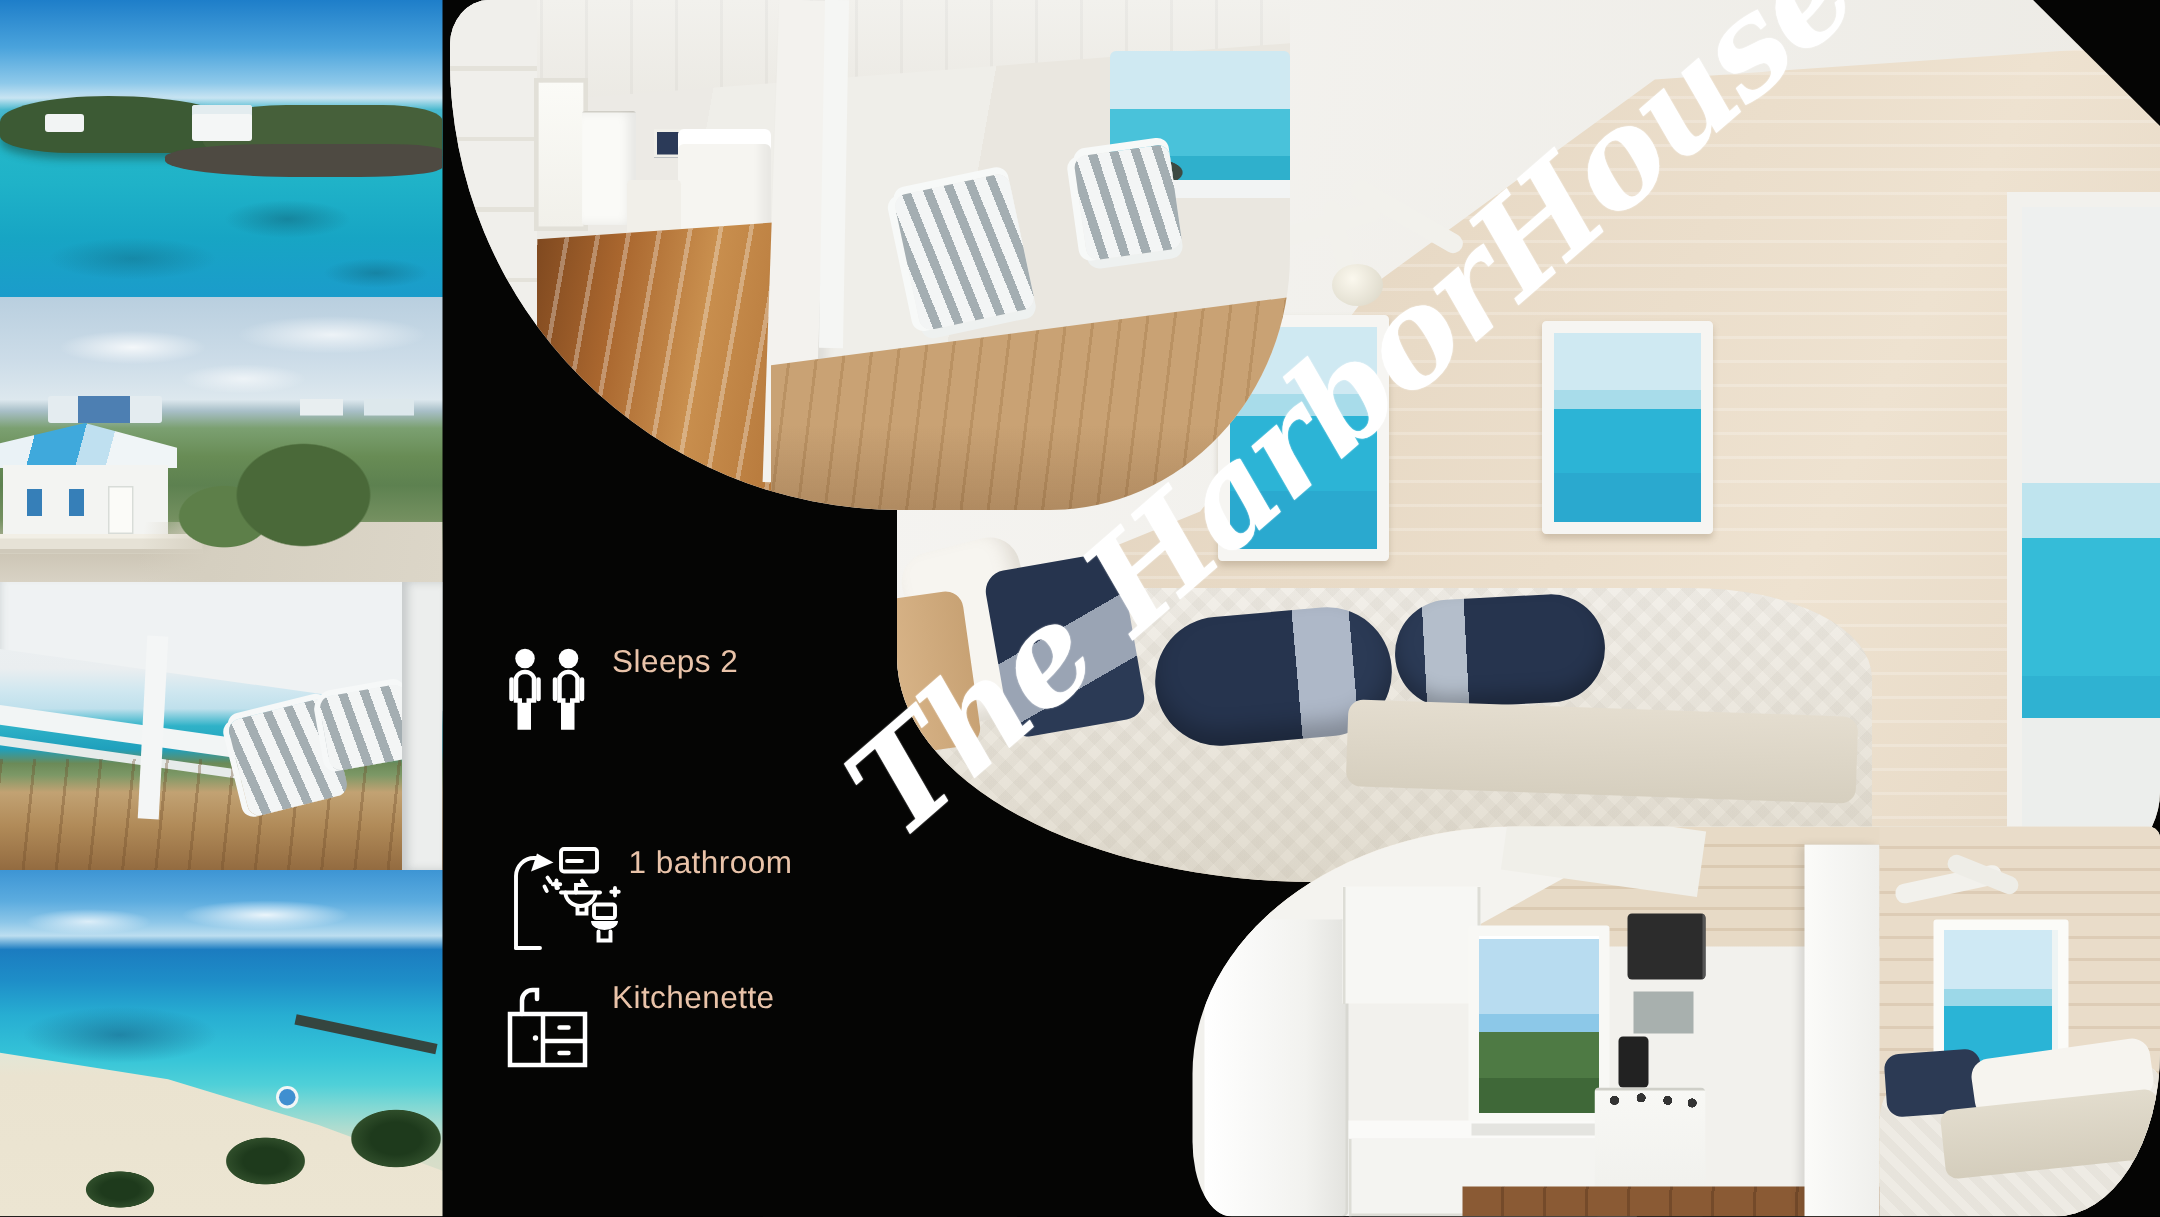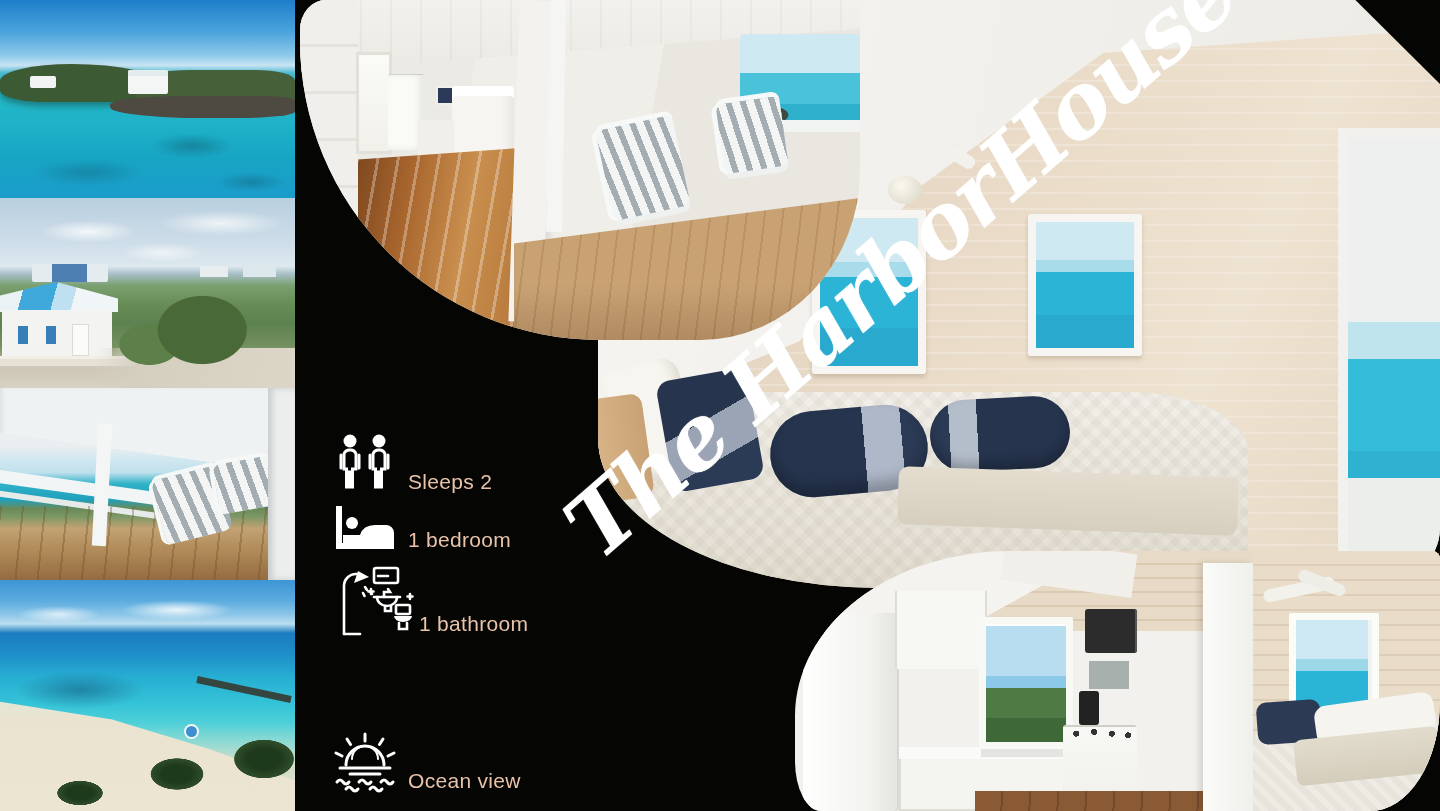--- a/index.html
+++ b/index.html
@@ -214,21 +214,21 @@
   .c-bed2-bl{left:500px;top:182px;width:145px;height:46px;border-radius:8px;transform:rotate(-6deg);
       background:linear-gradient(180deg,#e2dccd,#d4cdbc);}
 
   
   .title{left:470px;top:160px;width:860px;height:200px;display:flex;align-items:center;
       justify-content:center;transform:rotate(-41deg);color:#ffffff;z-index:30;
       font-family:"DejaVu Serif",serif;font-style:italic;font-weight:700;font-size:88px;
       letter-spacing:-2px;white-space:nowrap;text-shadow:0 0 1px #fff;}
 
   
-  .amenity{position:absolute;display:flex;align-items:flex-end;z-index:25;}
+  .amenity{position:absolute;display:flex;align-items:flex-start;z-index:25;}
   .am-icon-wrap{width:86px;display:flex;justify-content:center;align-items:center;}
   .amenity.sh .am-icon-wrap{width:74px;}
   .am-label{color:#e9c3a9;font-size:21px;letter-spacing:.3px;}
   svg{display:block;}
 </style>
 </head>
 <body>
 
 <div class="stage">
 
@@ -350,32 +350,20 @@
         <path d="M10,22 a6,6 0 0 1 6,-4 a6,6 0 0 1 6,4 v15 h-3.5 v18 h-2.5 v-15 h-1 v15 h-2.5 v-18 H10 z"></path>
         <path d="M7,23 v13 M25,23 v13"></path>
         <circle cx="45" cy="9" r="6.5" fill="#ffffff" stroke="none"></circle>
         <path d="M39,22 a6,6 0 0 1 6,-4 a6,6 0 0 1 6,4 v15 h-3.5 v18 h-2.5 v-15 h-1 v15 h-2.5 v-18 H39 z"></path>
         <path d="M36,23 v13 M54,23 v13"></path>
       </svg>
     </span>
     <span class="am-label">Sleeps 2</span>
   </div>
 
-  <div class="amenity" style="left:322px;top:502px;height:50px">
-    <span class="am-icon-wrap">
-      <svg width="62" height="46" viewBox="0 0 62 46" fill="#ffffff">
-        <rect x="2" y="0" width="6" height="43"></rect>
-        <rect x="2" y="37" width="58" height="6"></rect>
-        <rect x="54" y="30" width="6" height="13"></rect>
-        <circle cx="18" cy="17" r="6"></circle>
-        <path d="M9,37 v-8 h17 q3,-10 15,-10 h11 a8,8 0 0 1 8,8 v10 z"></path>
-      </svg>
-    </span>
-    <span class="am-label">1 bedroom</span>
-  </div>
 
   <div class="amenity" style="left:333px;top:564px;height:72px">
     <span class="am-icon-wrap">
       <svg width="76" height="70" viewBox="0 0 76 70" fill="none" stroke="#ffffff" stroke-width="2.6" stroke-linecap="round">
         <path d="M6,68 V20 a12,12 0 0 1 12,-12 h3"></path>
         <path d="M6,68 h16"></path>
         <polygon points="20,5 31,11 16,17" fill="#ffffff" stroke="none"></polygon>
         <path d="M27,21 l2,3 M32,25 l2,3 M25,27 l1.5,3"></path>
         <rect x="36" y="2" width="24" height="15" rx="2"></rect>
         <path d="M40,10 h10"></path>
@@ -386,30 +374,29 @@
         <rect x="58" y="39" width="14" height="9" rx="1.5"></rect>
         <path d="M56,50 a9,6 0 0 0 18,0 z" fill="#ffffff" stroke="none"></path>
         <path d="M61,57 v6 h8 v-6"></path>
         <path d="M33,23 v5 M30.5,25.5 h5"></path>
         <path d="M72,28 v5 M69.5,30.5 h5"></path>
       </svg>
     </span>
     <span class="am-label">1 bathroom</span>
   </div>
 
-
-  <div class="amenity" style="left:322px;top:727px;height:66px">
+  <div class="amenity" style="left:322px;top:654px;height:62px">
     <span class="am-icon-wrap">
-      <svg width="66" height="64" viewBox="0 0 66 64" fill="none" stroke="#ffffff" stroke-width="3" stroke-linecap="round">
-        <path d="M14,36 a19,19 0 0 1 38,0"></path>
-        <path d="M20,30 a13,13 0 0 1 26,0" stroke-width="2"></path>
-        <path d="M33,5 v7 M15,10 l3.5,5.5 M51,10 l-3.5,5.5 M4,24 l6,3 M62,24 l-6,3"></path>
-        <path d="M8,39 h50"></path>
-        <path d="M18,45 h30"></path>
-        <path d="M5,53 q3,-4 6,0 t6,0 M27,53 q3,-4 6,0 t6,0 M49,53 q3,-4 6,0 t6,0"></path>
-        <path d="M14,60 q3,-4 6,0 t6,0 M38,60 q3,-4 6,0 t6,0"></path>
+      <svg width="58" height="60" viewBox="0 0 58 60" fill="none" stroke="#ffffff" stroke-width="3">
+        <path d="M12,22 v-9 a7,7 0 0 1 7,-7 h3 v6" stroke-linecap="round"></path>
+        <rect x="4" y="22" width="50" height="34"></rect>
+        <path d="M26,22 v34"></path>
+        <path d="M26,40 h28"></path>
+        <circle cx="21" cy="38" r="1.8" fill="#ffffff" stroke="none"></circle>
+        <path d="M37,31 h6 M37,48 h6" stroke-linecap="round"></path>
       </svg>
     </span>
-    <span class="am-label">Ocean view</span>
-  </div>
+    <span class="am-label">Kitchenette</span>
+  </div>
+
 
 
 </div>
 
 </body></html>

